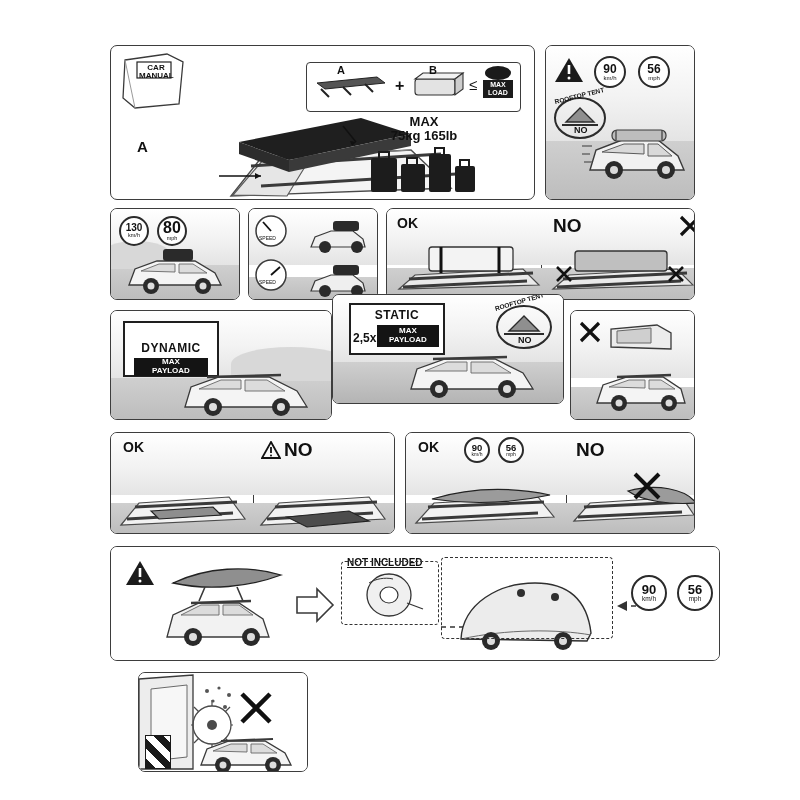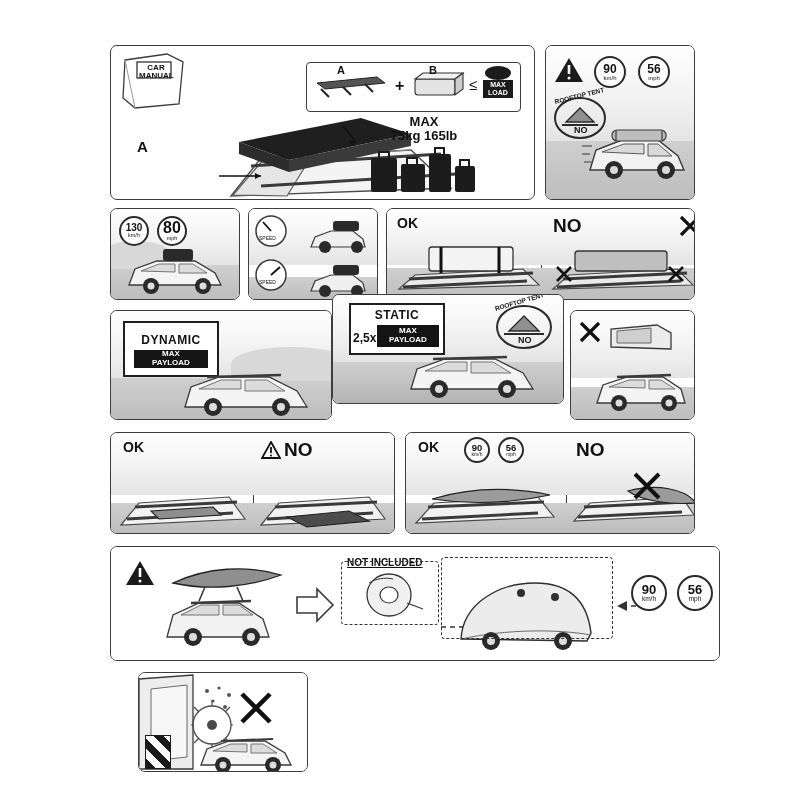--- a/index.html
+++ b/index.html
@@ -298,21 +298,21 @@
           </svg>
       </div>
     </div>
   </div>
 
   <div class="panel" style="left:110px; top:310px; width:222px; height:110px;">
     <div class="scene">
       <div class="sky"></div>
       <div class="ground"></div>
       <div class="hill" style="left:120px;bottom:38px;width:120px;height:34px"></div>
-      <div class="sign" style="left:12px;top:10px;width:96px;height:56px;padding:10px 0">
+      <div class="sign" style="left:12px;top:10px;width:96px;height:56px;padding:18px 0">
         <div class="head" style="font-size:12px">DYNAMIC</div>
         <div style="width:16px;height:9px;background:#141414;border-radius:50%;margin-top:2px"></div>
         <div class="blk" style="width:74px;height:22px;flex-direction:column;font-size:8px;line-height:1.1;margin-top:1px">
           <span>MAX</span>
             <span>PAYLOAD</span>
         </div>
       </div>
       <svg width="150" height="62" style="position:absolute;left:66px;top:44px">
         <path d="M8 52 L14 32 L42 22 L92 22 L120 36 L130 52 Z" fill="#f4f4f4" stroke="#3a3a3a" stroke-width="1.3"></path>
         <path d="M22 34 L44 25 L64 25 L64 34 Z" fill="#dcdcdc" stroke="#666" stroke-width=".9"></path>

